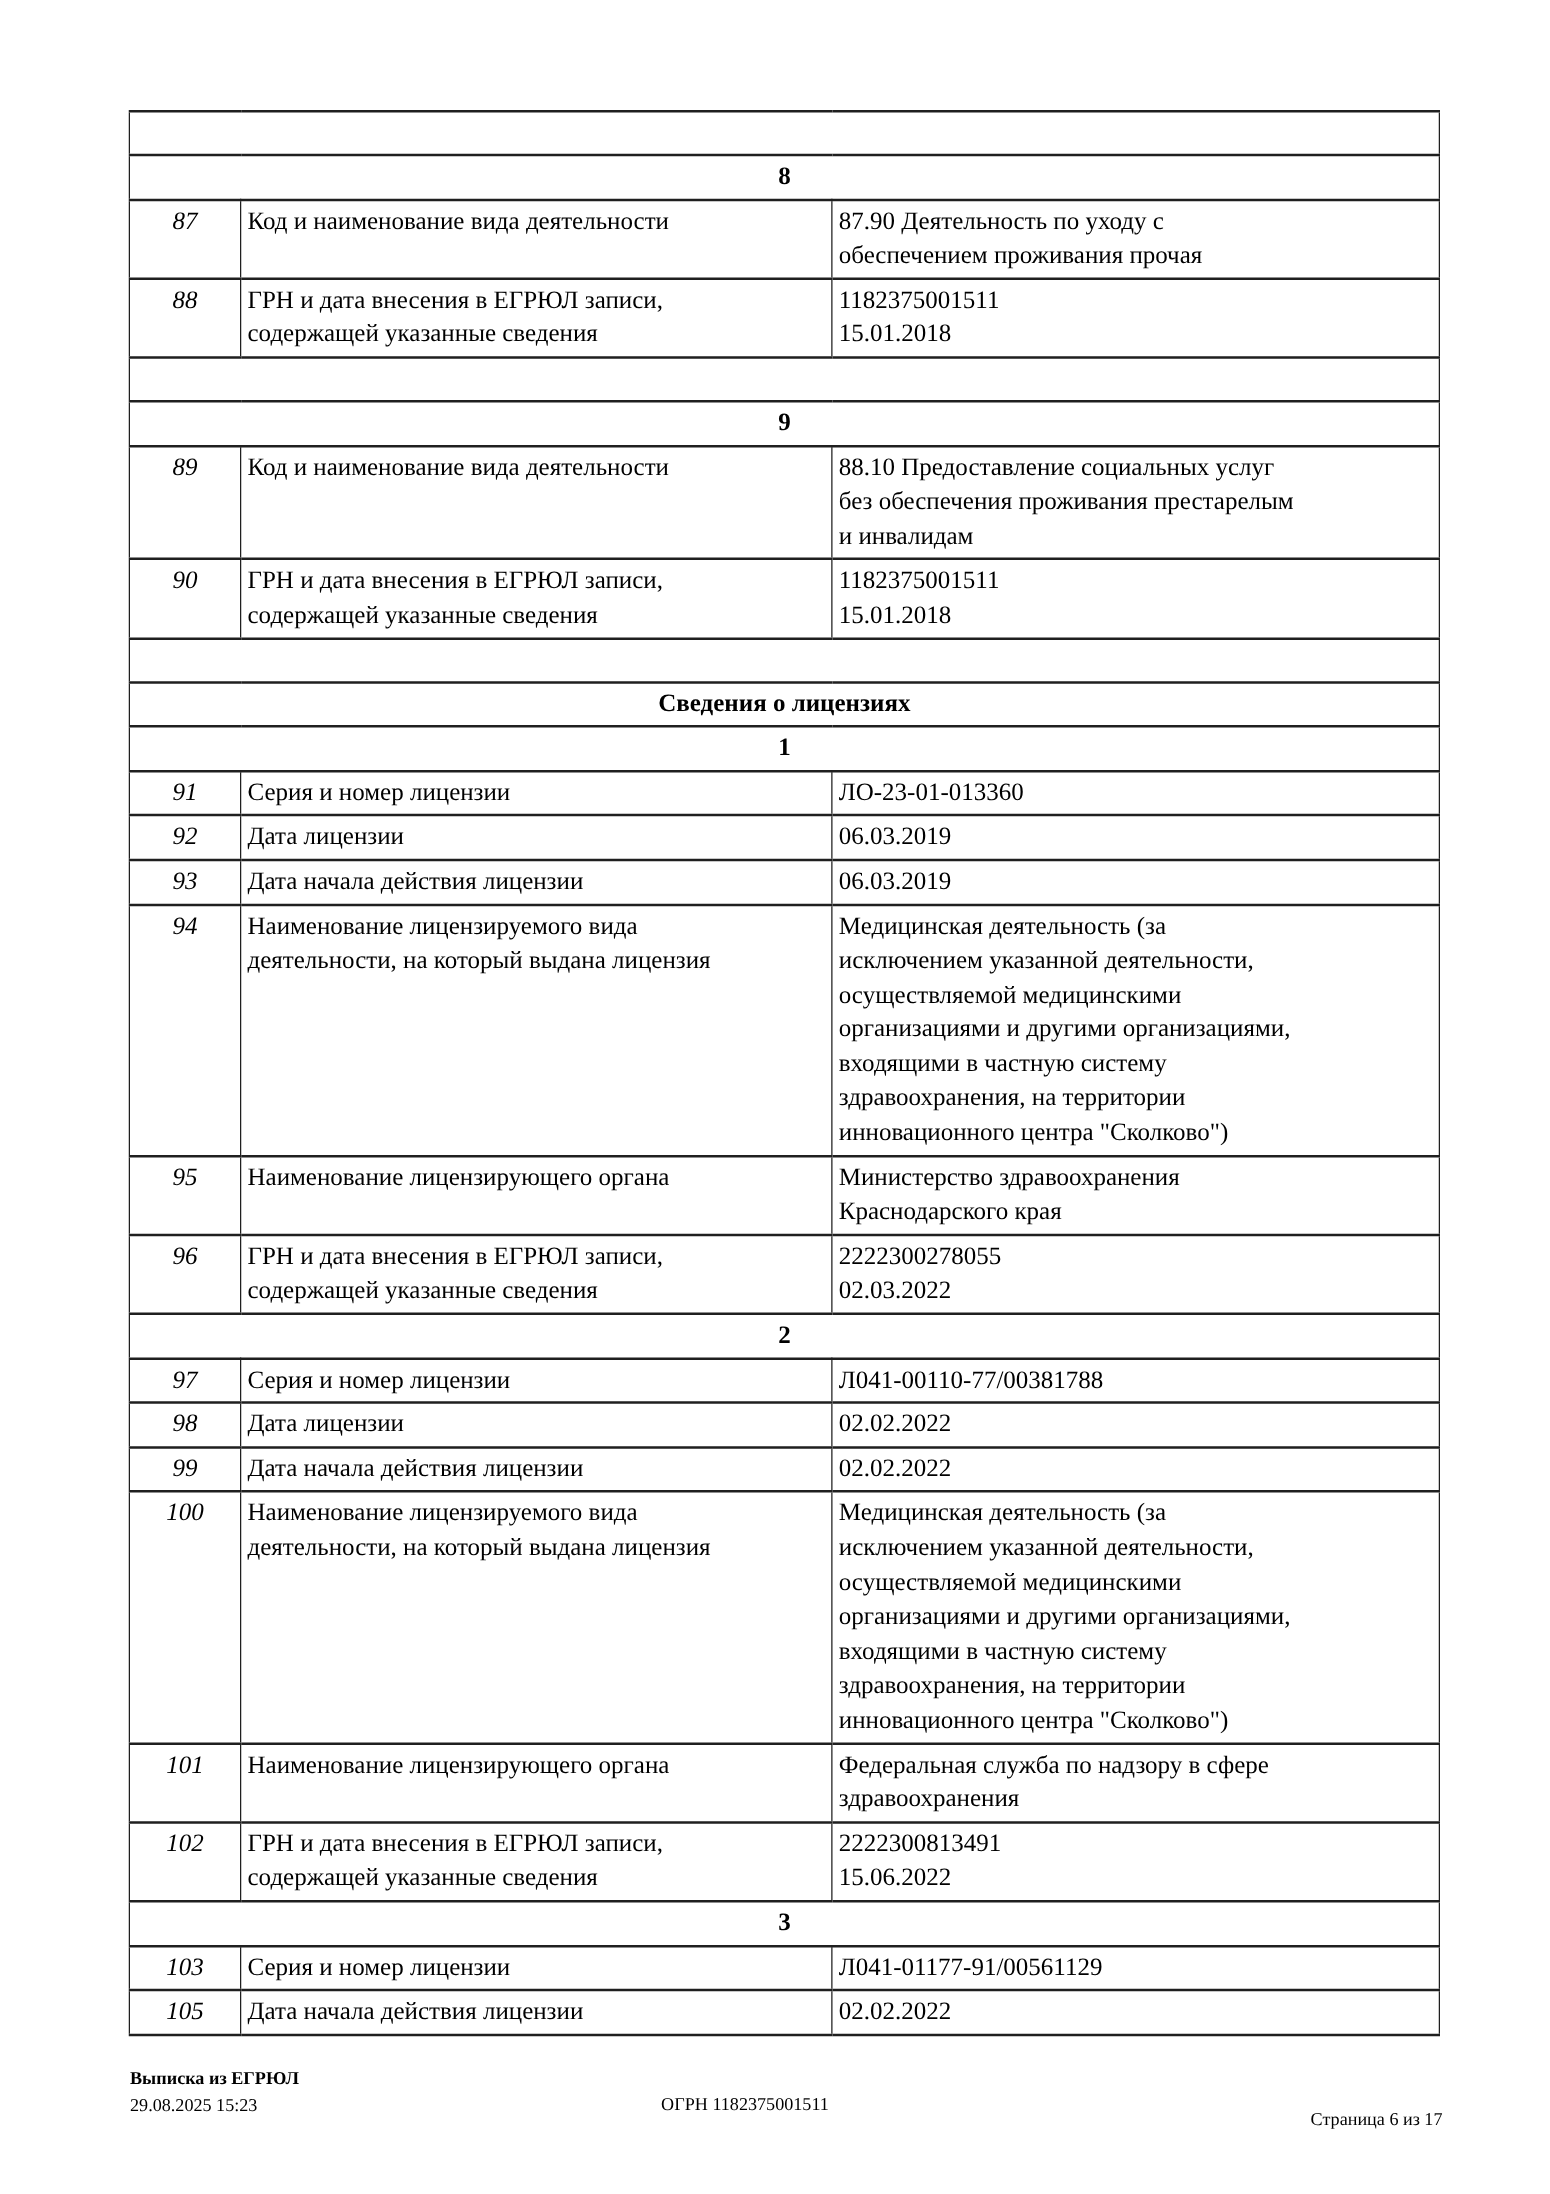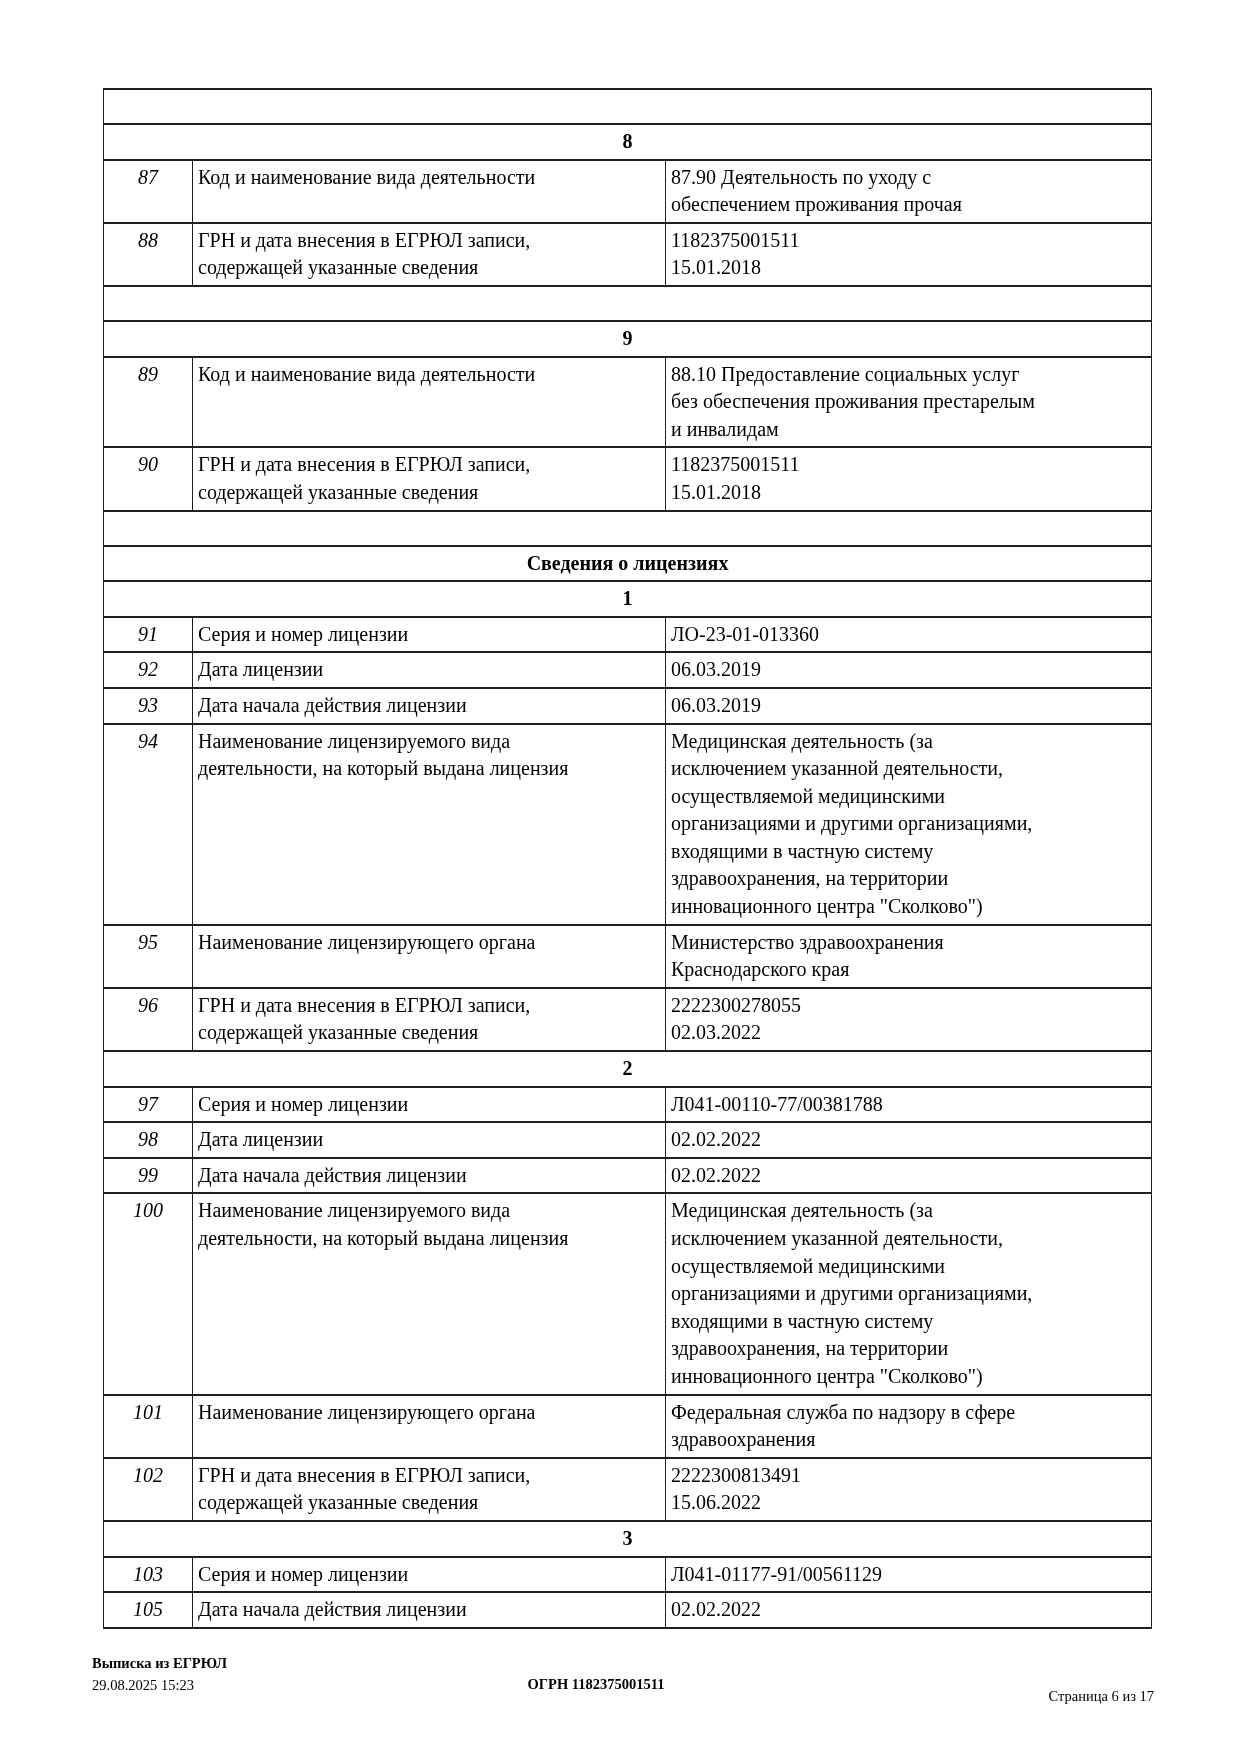--- a/index.html
+++ b/index.html
@@ -45,34 +45,33 @@
   }
   td.hdr {
     text-align: center;
     font-weight: bold;
   }
   td.spacer {
     height: 27px;
   }
   .footer-left {
     position: absolute;
-    left: 92px;
+    left: 104px;
     top: 1652px;
     font-size: 14.5px;
     line-height: 1.55;
   }
   .footer-left .bold-line { font-weight: bold; }
   .footer-center {
     position: absolute;
     left: 0;
     top: 1676px;
     width: 1192px;
     text-align: center;
     font-size: 14.5px;
-    font-weight: bold;
   }
   .footer-right {
     position: absolute;
     right: 86px;
     top: 1676px;
     font-size: 14.5px;
     text-align: right;
     margin-top: 12px;
   }
 </style>

